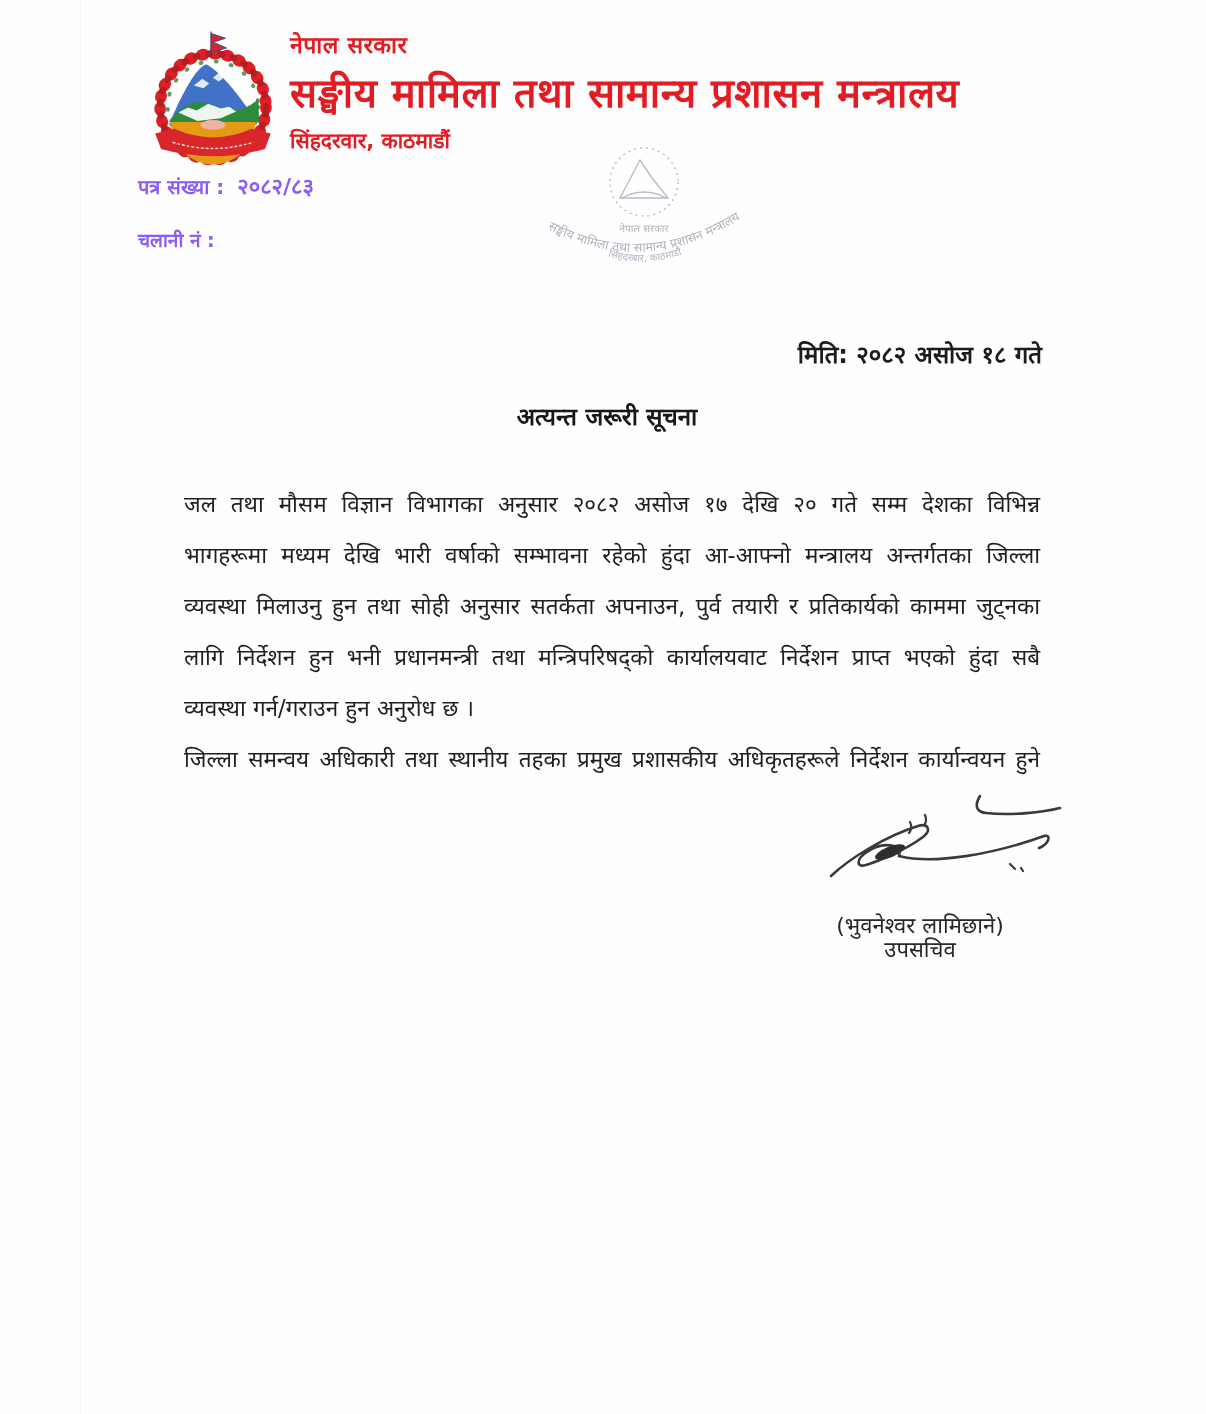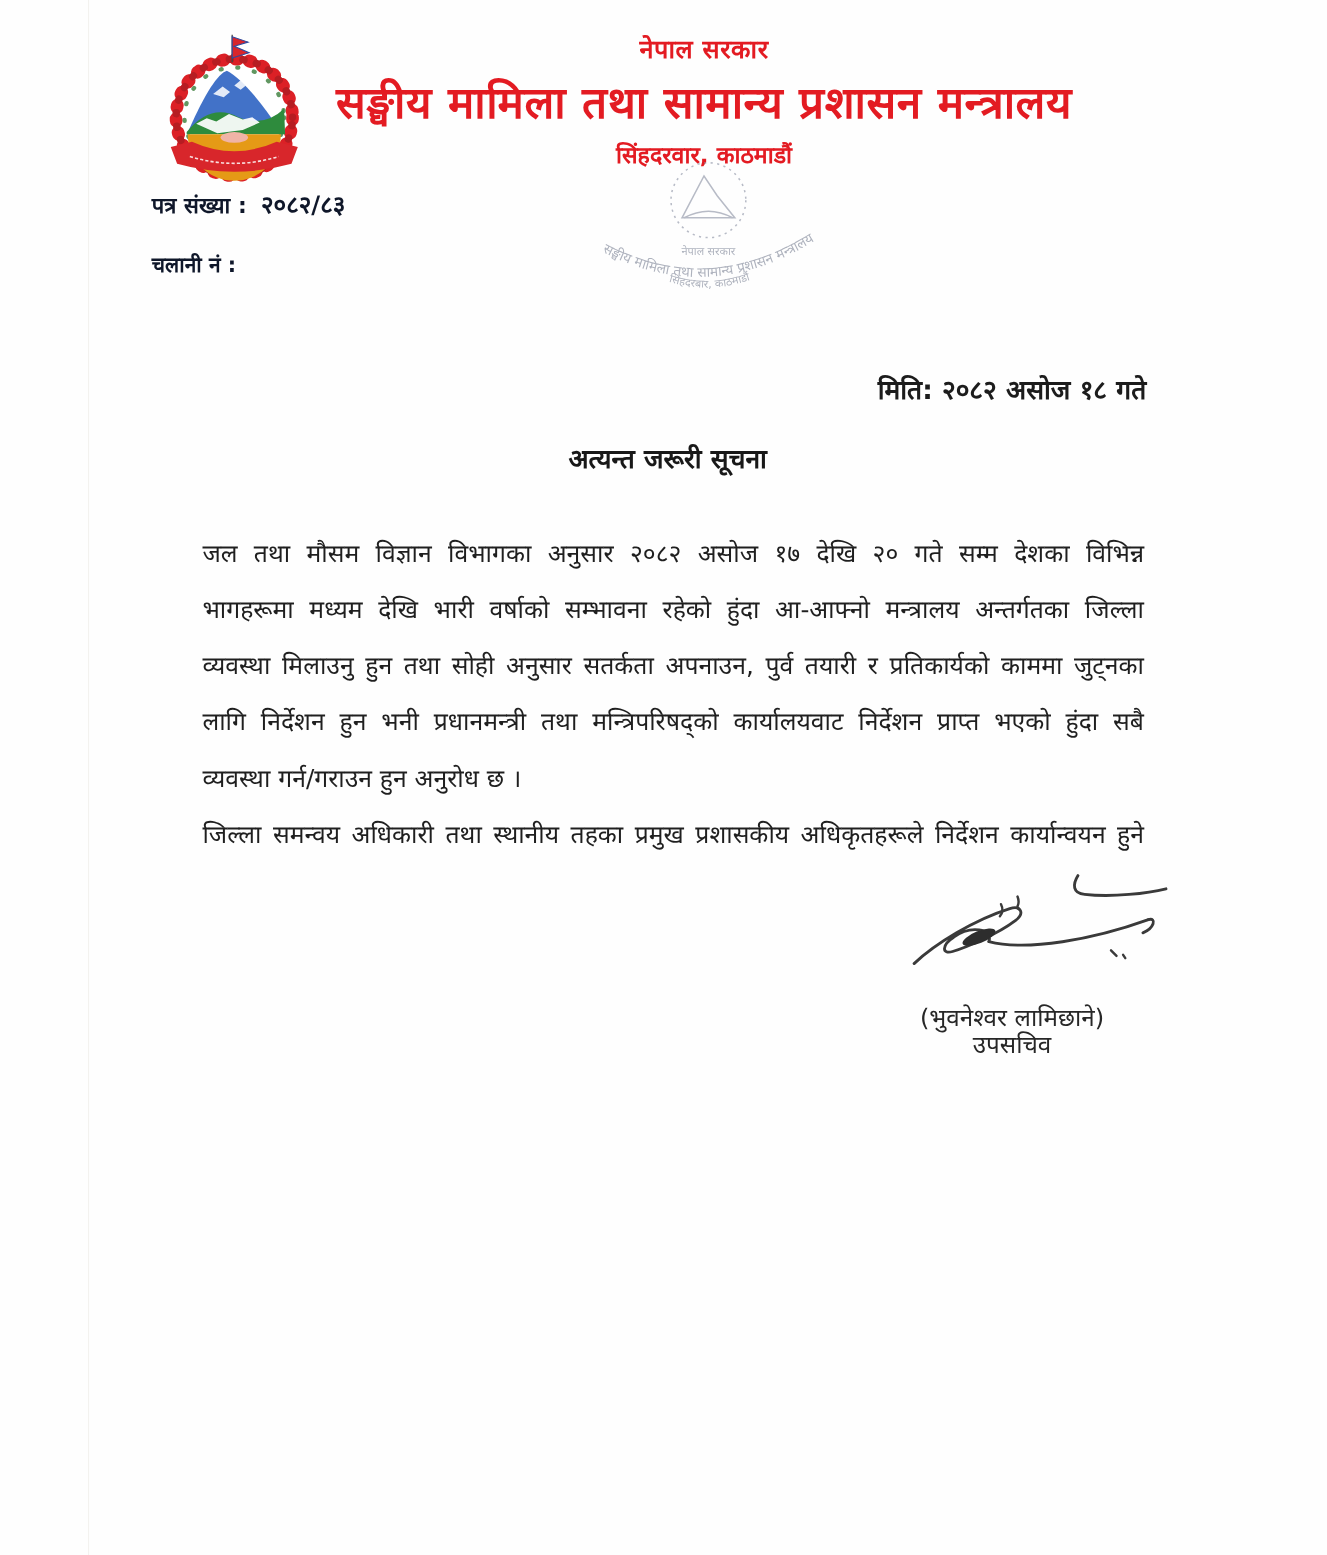--- a/index.html
+++ b/index.html
@@ -4,25 +4,25 @@
 <style>
   html,body{margin:0;padding:0;background:#e9e9e9;}
   .page{
     position:relative;width:1206px;height:1414px;margin:0 auto;
     background:#fefefe;overflow:hidden;
     font-family:"DejaVu Sans",sans-serif;
   }
   .scan-edge{position:absolute;left:80px;top:0;width:1px;height:100%;background:#f3f2ef;}
   
   .emblem{position:absolute;left:136px;top:28px;width:154px;height:138px;}
-  .head{position:absolute;left:290px;top:28px;width:700px;text-align:center;color:#e31b22;}
+  .head{position:absolute;left:290px;top:28px;width:700px;text-align:left;color:#e31b22;}
   .head .gov{font-size:23px;font-weight:bold;letter-spacing:.5px;}
   .head .ministry{font-size:40px;font-weight:bold;margin-top:4px;letter-spacing:.5px;}
   .head .address{font-size:21px;font-weight:bold;margin-top:7px;}
-  .ref{position:absolute;left:138px;top:170px;color:#0f172a;}
+  .ref{position:absolute;left:138px;top:170px;color:#8b5cf6;}
   .ref .l1{font-size:20px;font-weight:bold;}
   .ref .l1 .val{font-size:22px;margin-left:6px;}
   .ref .l2{font-size:19px;font-weight:bold;margin-top:27px;}
   
   .stamp{position:absolute;left:518px;top:138px;width:252px;height:152px;opacity:.62;}
   
   .date{position:absolute;right:164px;top:337px;font-size:24px;font-weight:bold;color:#1c1c1c;}
   .subject{position:absolute;left:4px;top:399px;width:1206px;text-align:center;
            font-size:24px;font-weight:bold;color:#181818;}
   

